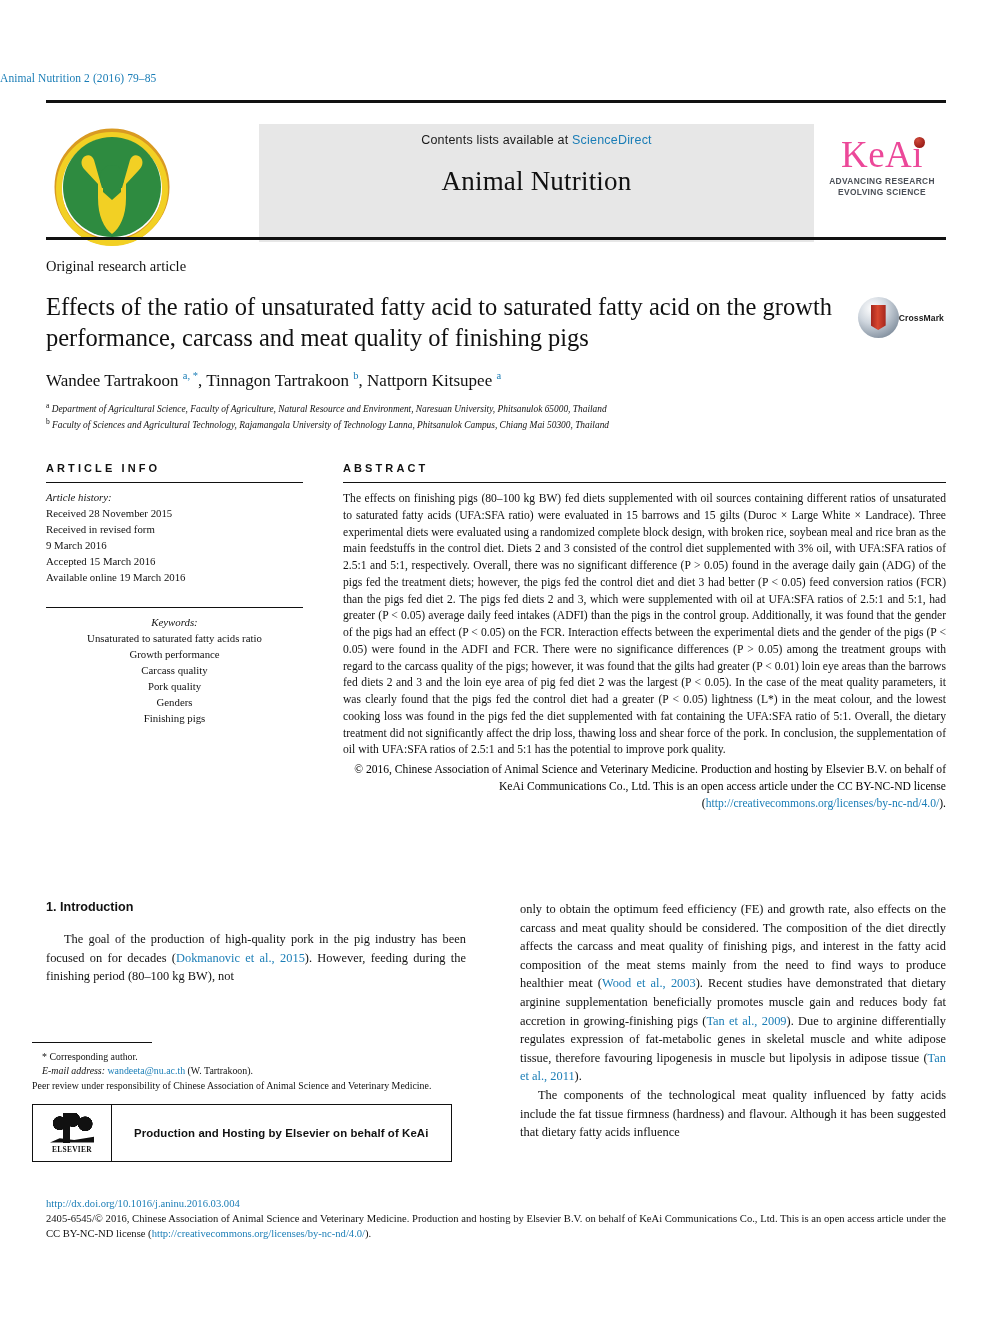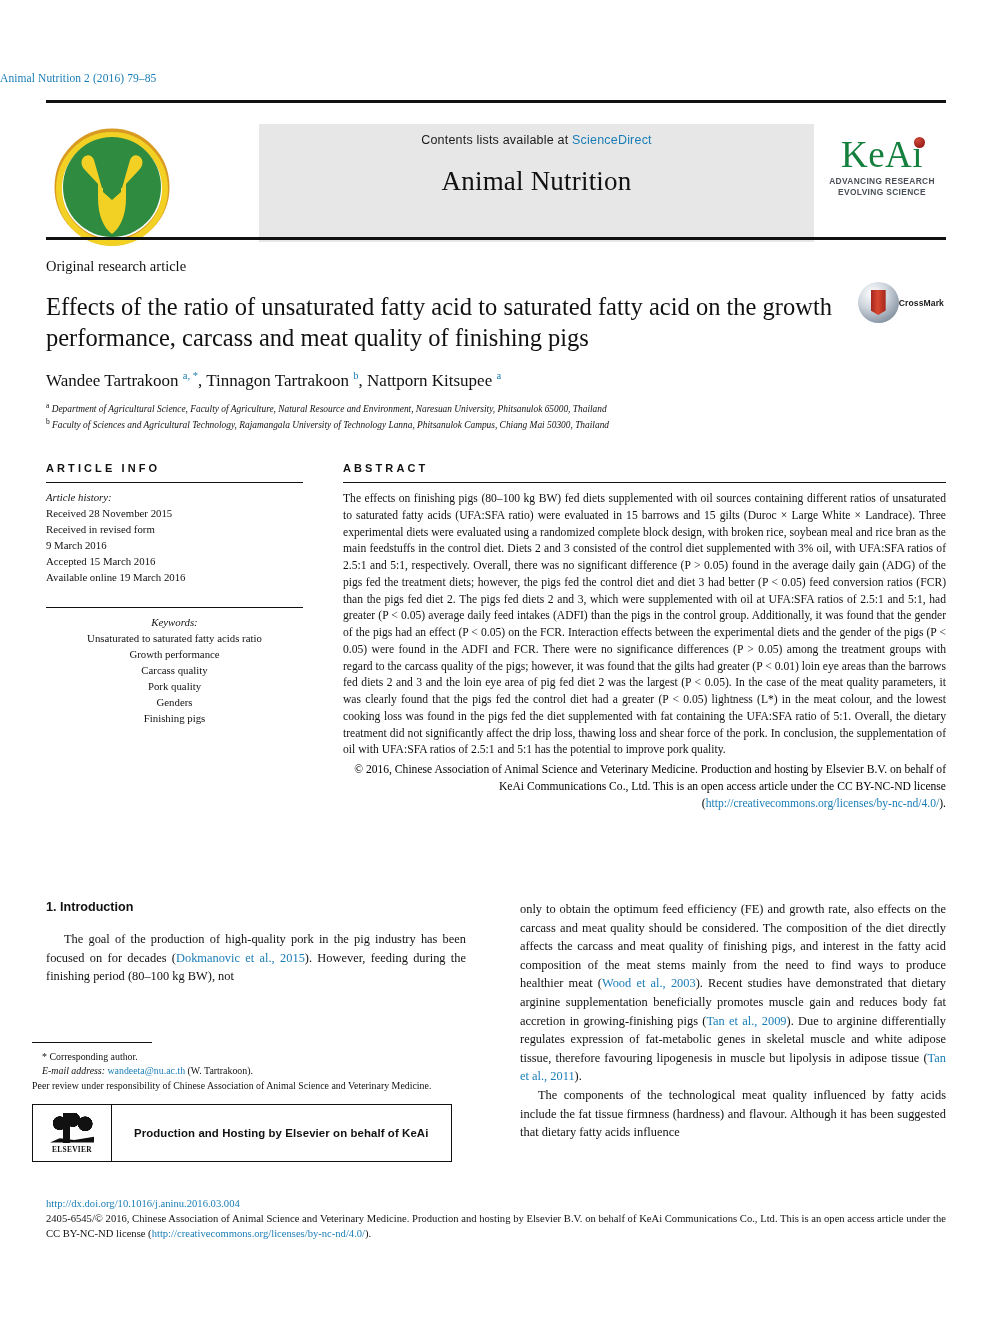--- a/index.html
+++ b/index.html
@@ -91,21 +91,21 @@
   .keai-logo {
     position: absolute;
     right: 0px;
     top: 12px;
     width: 128px;
     text-align: center;
   }
   .keai-wordmark {
     font-family: "Liberation Serif", serif;
     font-size: 37px;
-    color: #15803d;
+    color: #ec4899;
     letter-spacing: .5px;
     line-height: 1;
     position: relative;
     display: inline-block;
   }
   .keai-dot {
     position: absolute;
     right: -2px;
     top: 1px;
     width: 11px;
@@ -157,21 +157,21 @@
     font-size: 9.4px;
     font-style: italic;
     line-height: 1.45;
     color: #111;
   }
   .affil sup { font-style: normal; font-size: 7.5px; }
 
   .crossmark {
     position: absolute;
     right: 2px;
-    top: 24px;
+    top: 39px;
     display: flex;
     align-items: center;
     gap: 0;
   }
   .crossmark-badge {
     width: 41px; height: 41px; border-radius: 50%;
     background: radial-gradient(circle at 35% 28%, #ffffff 0%, #cfd6de 38%, #8b98a6 75%, #5d6a78 100%);
     display: flex; align-items: center; justify-content: center;
   }
   .crossmark-book {

